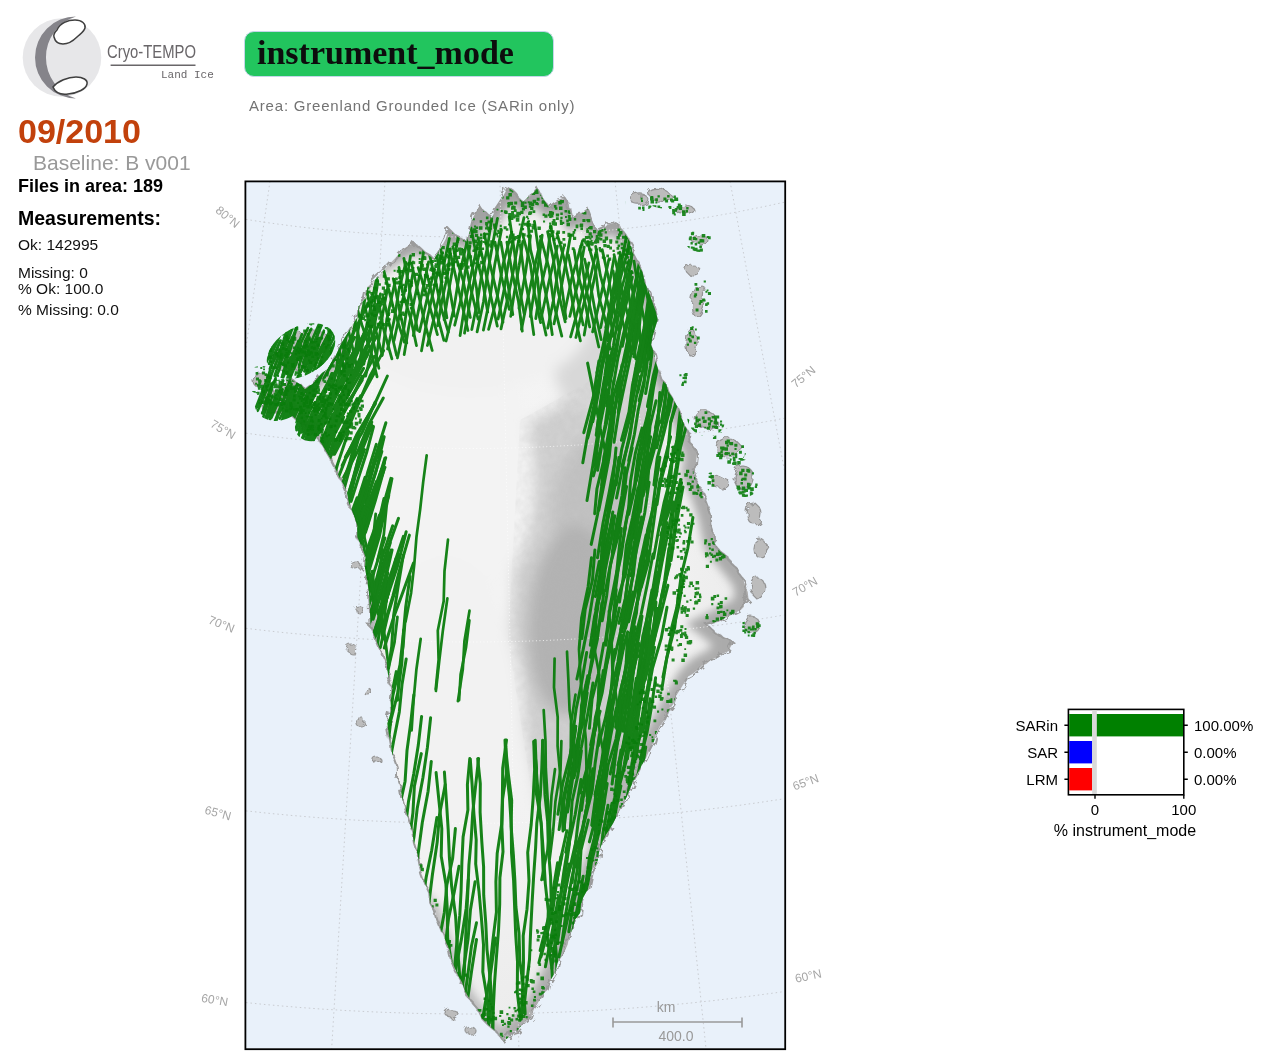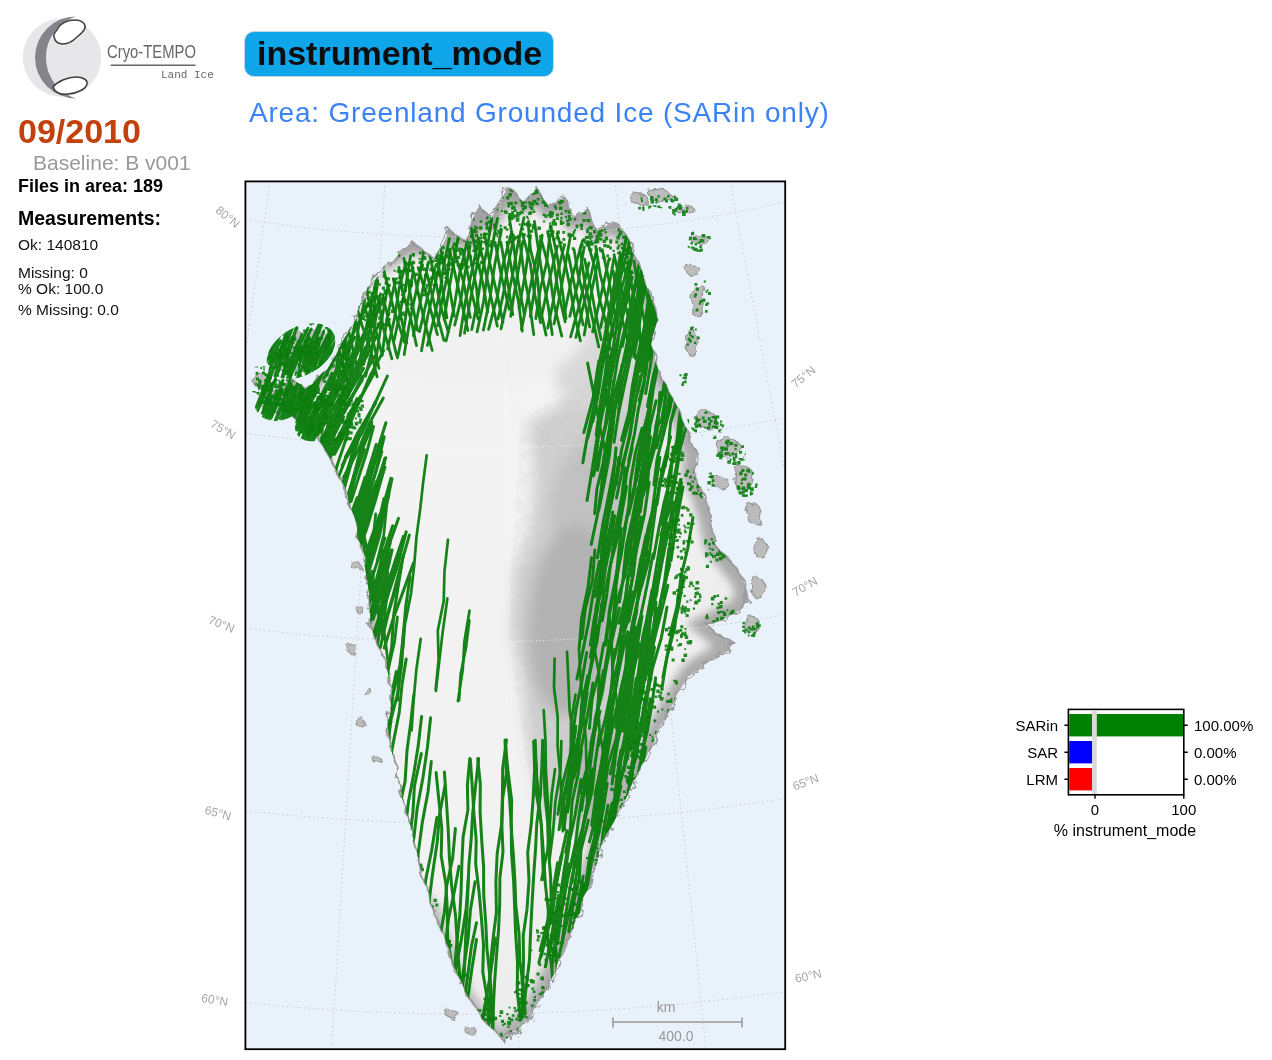--- a/index.html
+++ b/index.html
@@ -1,19 +1,19 @@
 <!DOCTYPE html>
 <html><head><meta charset="utf-8">
 <style>
 html,body{margin:0;padding:0;background:#ffffff;width:1272px;height:1060px;overflow:hidden;
 font-family:"Liberation Sans",sans-serif;}
 .abs{position:absolute;}
-#title{left:244px;top:31px;width:308px;height:44px;background:#0ea5e9;border:1.5px solid #c4d6e9;border-radius:10px;}
+#title{left:244px;top:31px;width:308px;height:44px;background:#22c55e;border:1.5px solid #c4d6e9;border-radius:10px;font-family:Liberation Serif, serif;}
 #title span{position:absolute;left:12px;top:2px;font-size:34px;font-weight:bold;color:#0d0d0d;}
-#subtitle{left:249px;top:97px;font-size:28px;color:#3b82f6;letter-spacing:0.8px;}
+#subtitle{left:249px;top:97px;font-size:15px;color:#737373;letter-spacing:0.8px;}
 #date{left:18px;top:112px;font-size:34px;font-weight:bold;color:#c2410c;}
 #baseline{left:18px;top:151px;font-size:21px;color:#999999;margin-left:15px;}
 #files{left:18px;top:176px;font-size:18px;font-weight:bold;}
 #meas{left:18px;top:207px;font-size:19.5px;font-weight:bold;text-align:right;}
 .small{left:18px;font-size:15.5px;color:#111;}
 #logo-cryo{left:107px;top:41px;font-size:19px;color:#696669;transform:scaleX(0.78);transform-origin:left top;}
 #logo-land{left:161px;top:69px;font-size:11px;color:#696669;font-family:"Liberation Mono",monospace;}
 svg text{font-family:"Liberation Sans",sans-serif;}
 .grat{fill:none;stroke:#c9ccd1;stroke-width:1;stroke-dasharray:1.5 3;}
 .gratw{fill:none;stroke:#ffffff;stroke-width:1;stroke-dasharray:1 2.5;}
@@ -878,18 +878,18 @@
 </svg>
 
 <div class="abs" id="title">
     <span>instrument_mode</span>
   </div>
 <div class="abs" id="subtitle">Area: Greenland Grounded Ice (SARin only)</div>
 <div class="abs" id="date">09/2010</div>
 <div class="abs" id="baseline">Baseline: B v001</div>
 <div class="abs" id="files">Files in area: 189</div>
 <div class="abs" id="meas">Measurements:</div>
-<div class="abs small" style="top:236px">Ok: 140810</div>
+<div class="abs small" style="top:236px">Ok: 142995</div>
 <div class="abs small" style="top:264px">Missing: 0</div>
 <div class="abs small" style="top:280px">% Ok: 100.0</div>
 <div class="abs small" style="top:301px">% Missing: 0.0</div>
 <div class="abs" id="logo-cryo">Cryo-TEMPO</div>
 <div class="abs" id="logo-land">Land Ice</div>
 
 </body></html>

